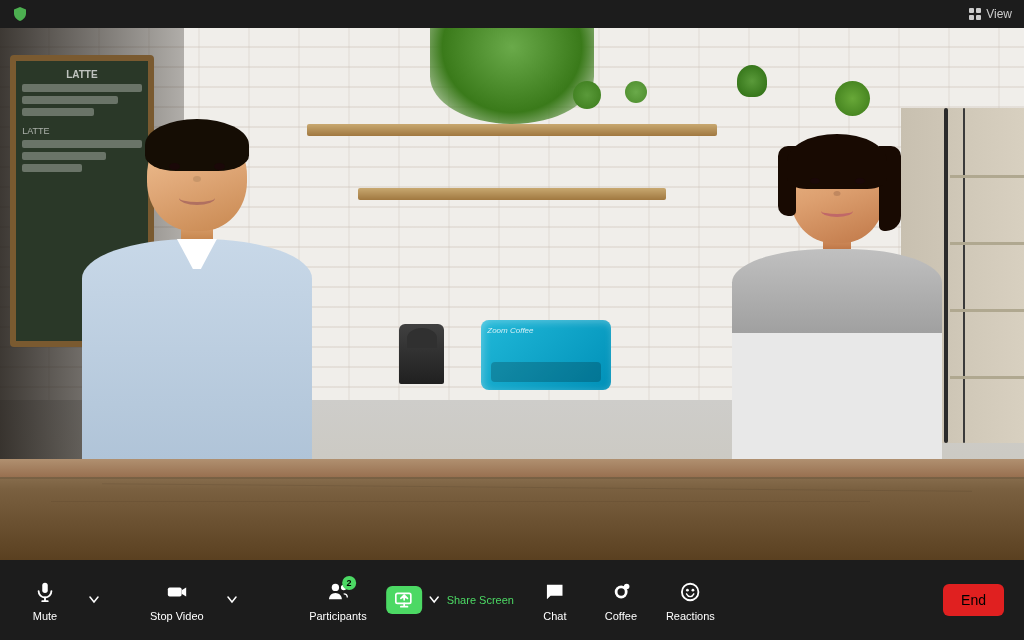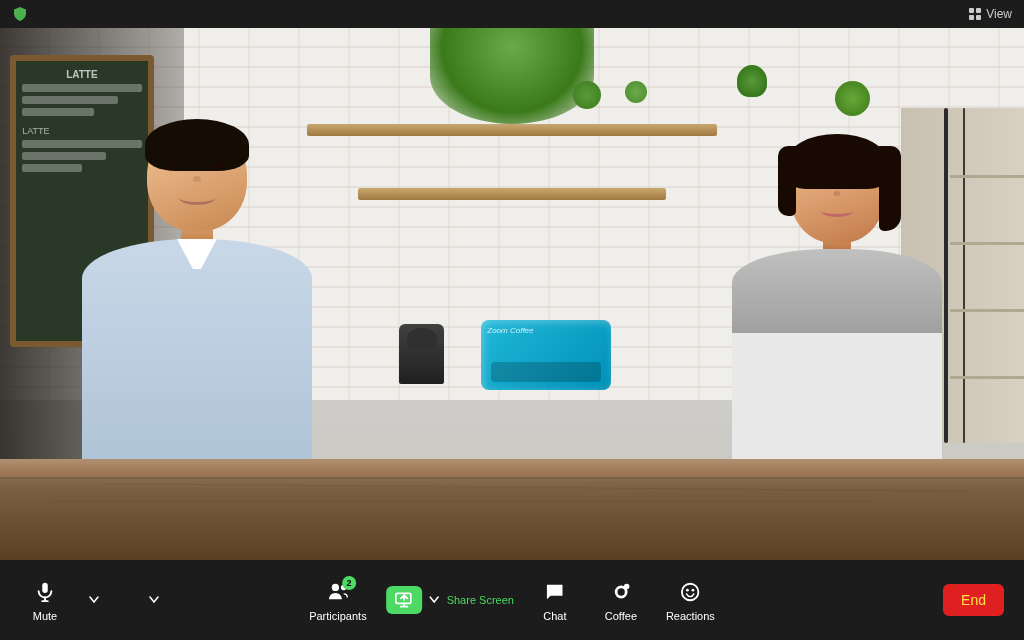--- a/index.html
+++ b/index.html
@@ -225,21 +225,21 @@
       height: 14px;
       border-radius: 50%;
       display: flex;
       align-items: center;
       justify-content: center;
     }
 
     
     .end-btn {
       background: #e02020;
-      color: #fde047;
+      color: #000000;
       border: none;
       border-radius: 6px;
       padding: 8px 18px;
       font-size: 14px;
       font-weight: 500;
       cursor: pointer;
     }
   </style>
 </head>
 <body>
@@ -386,20 +386,29 @@
       <span class="toolbar-btn-label">Mute</span>
     </div>
     <div class="chevron-btn">
       <svg width="10" height="8" viewBox="0 0 10 8" fill="white">
           <path d="M1 1l4 5 4-5" stroke="white" stroke-width="1.5" fill="none" stroke-linecap="round"></path>
         </svg>
     </div>
 
     <div style="width:12px;"></div>
 
+    <div class="toolbar-btn">
+      <div class="btn-icon">
+        <svg viewBox="0 0 24 24" fill="white">
+          <rect x="2" y="7" width="15" height="10" rx="2"></rect>
+          <path d="M17 10l5-3v10l-5-3V10z"></path>
+        </svg>
+      </div>
+      <span class="toolbar-btn-label">Stop Video</span>
+    </div>
     <div class="chevron-btn">
       <svg width="10" height="8" viewBox="0 0 10 8" fill="white">
           <path d="M1 1l4 5 4-5" stroke="white" stroke-width="1.5" fill="none" stroke-linecap="round"></path>
         </svg>
     </div>
   </div>
 
   <div class="toolbar-center">
 
 

